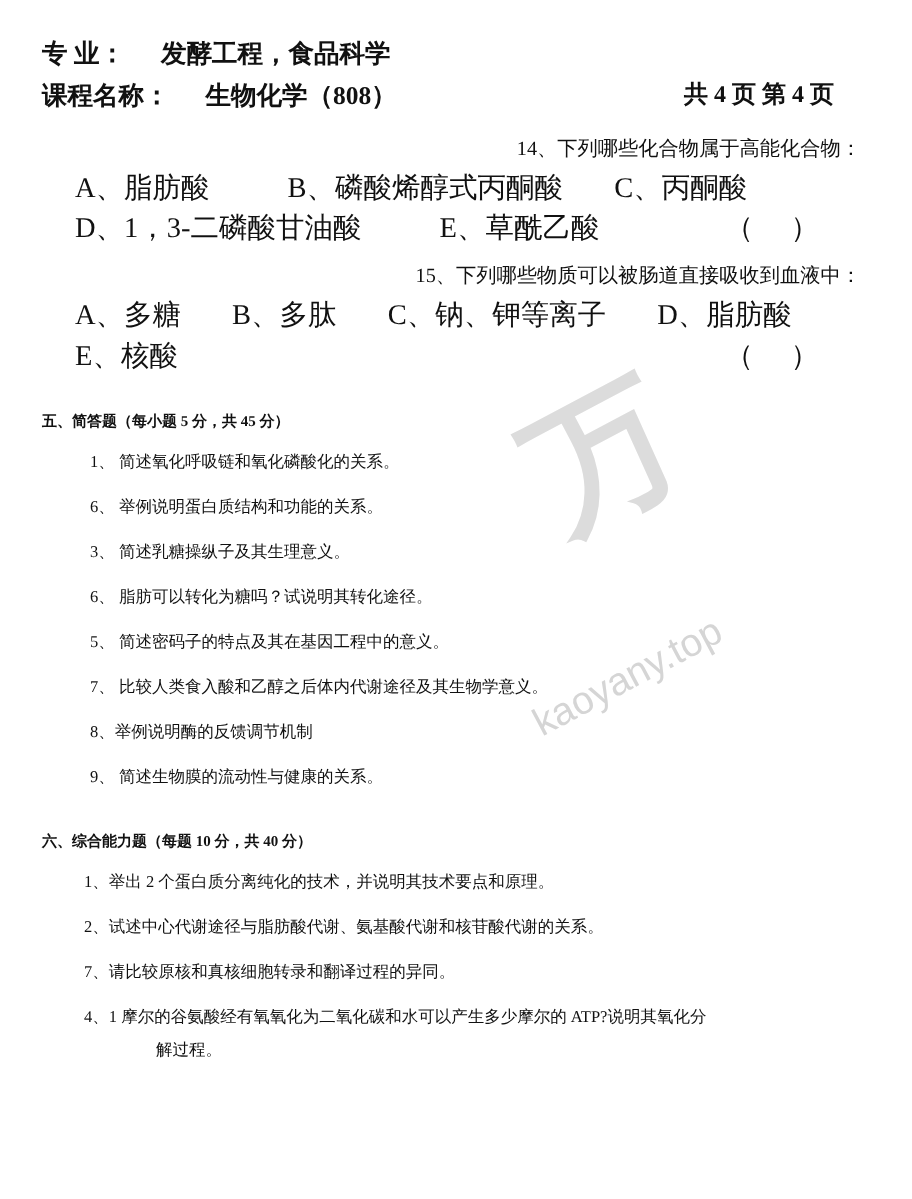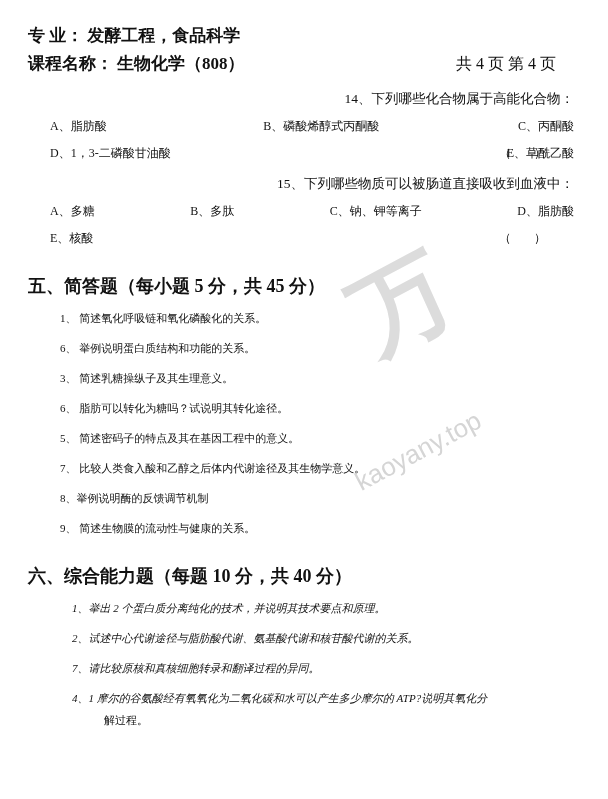--- a/index.html
+++ b/index.html
@@ -53,68 +53,68 @@
   }
 
   .content { position: relative; z-index: 2; }
 
   .hdr-line {
     display: flex;
     align-items: flex-start;
     font-size: 17px;
     font-weight: bold;
     line-height: 28px;
+    gap: 20px;
   }
   .hdr-line .lbl { letter-spacing: 0px; }
   .hdr-spacer { flex: 1; }
   .hdr-right {
     font-size: 16px;
-    font-weight: normal;
+    font-weight: bold;
     padding-right: 18px;
   }
   .hdr-major { margin-left: 4px; }
 
   .q {
     font-size: 13.5px;
     line-height: 20px;
     margin-top: 11px;
     text-align: right;
   }
   .q-indent { margin-left: 22px; }
   .opts {
-    font-size: 12px;
+    font-size: 19px;
     line-height: 20px;
     margin-top: 7px;
     margin-left: 22px;
     display: flex;
     position: relative;
-    justify-content: space-between;
   }
   .opt { white-space: nowrap; }
   .sp-md { display: inline-block; width: 34px; }
   .sp-lg { display: inline-block; width: 52px; }
   .brackets {
     position: absolute;
     right: 18px;
     letter-spacing: 10px;
   }
 
   .section-title {
-    font-size: 18px;
+    font-size: 10px;
     font-weight: bold;
     margin-top: 26px;
     margin-bottom: 4px;
   }
   .item {
     font-size: 11px;
     line-height: 20px;
     margin-top: 10px;
     margin-left: 32px;
   }
-  .item-wide { margin-left: 44px; font-style: italic; }
+  .item-wide { margin-left: 28px; }
   .item-sub { margin-left: 76px; margin-top: 2px; }
 </style>
 </head>
 <body>
 
 <div class="page">
 
   <div class="watermark wm-cn">万</div>
   <div class="watermark wm-url">kaoyany.top</div>
 

